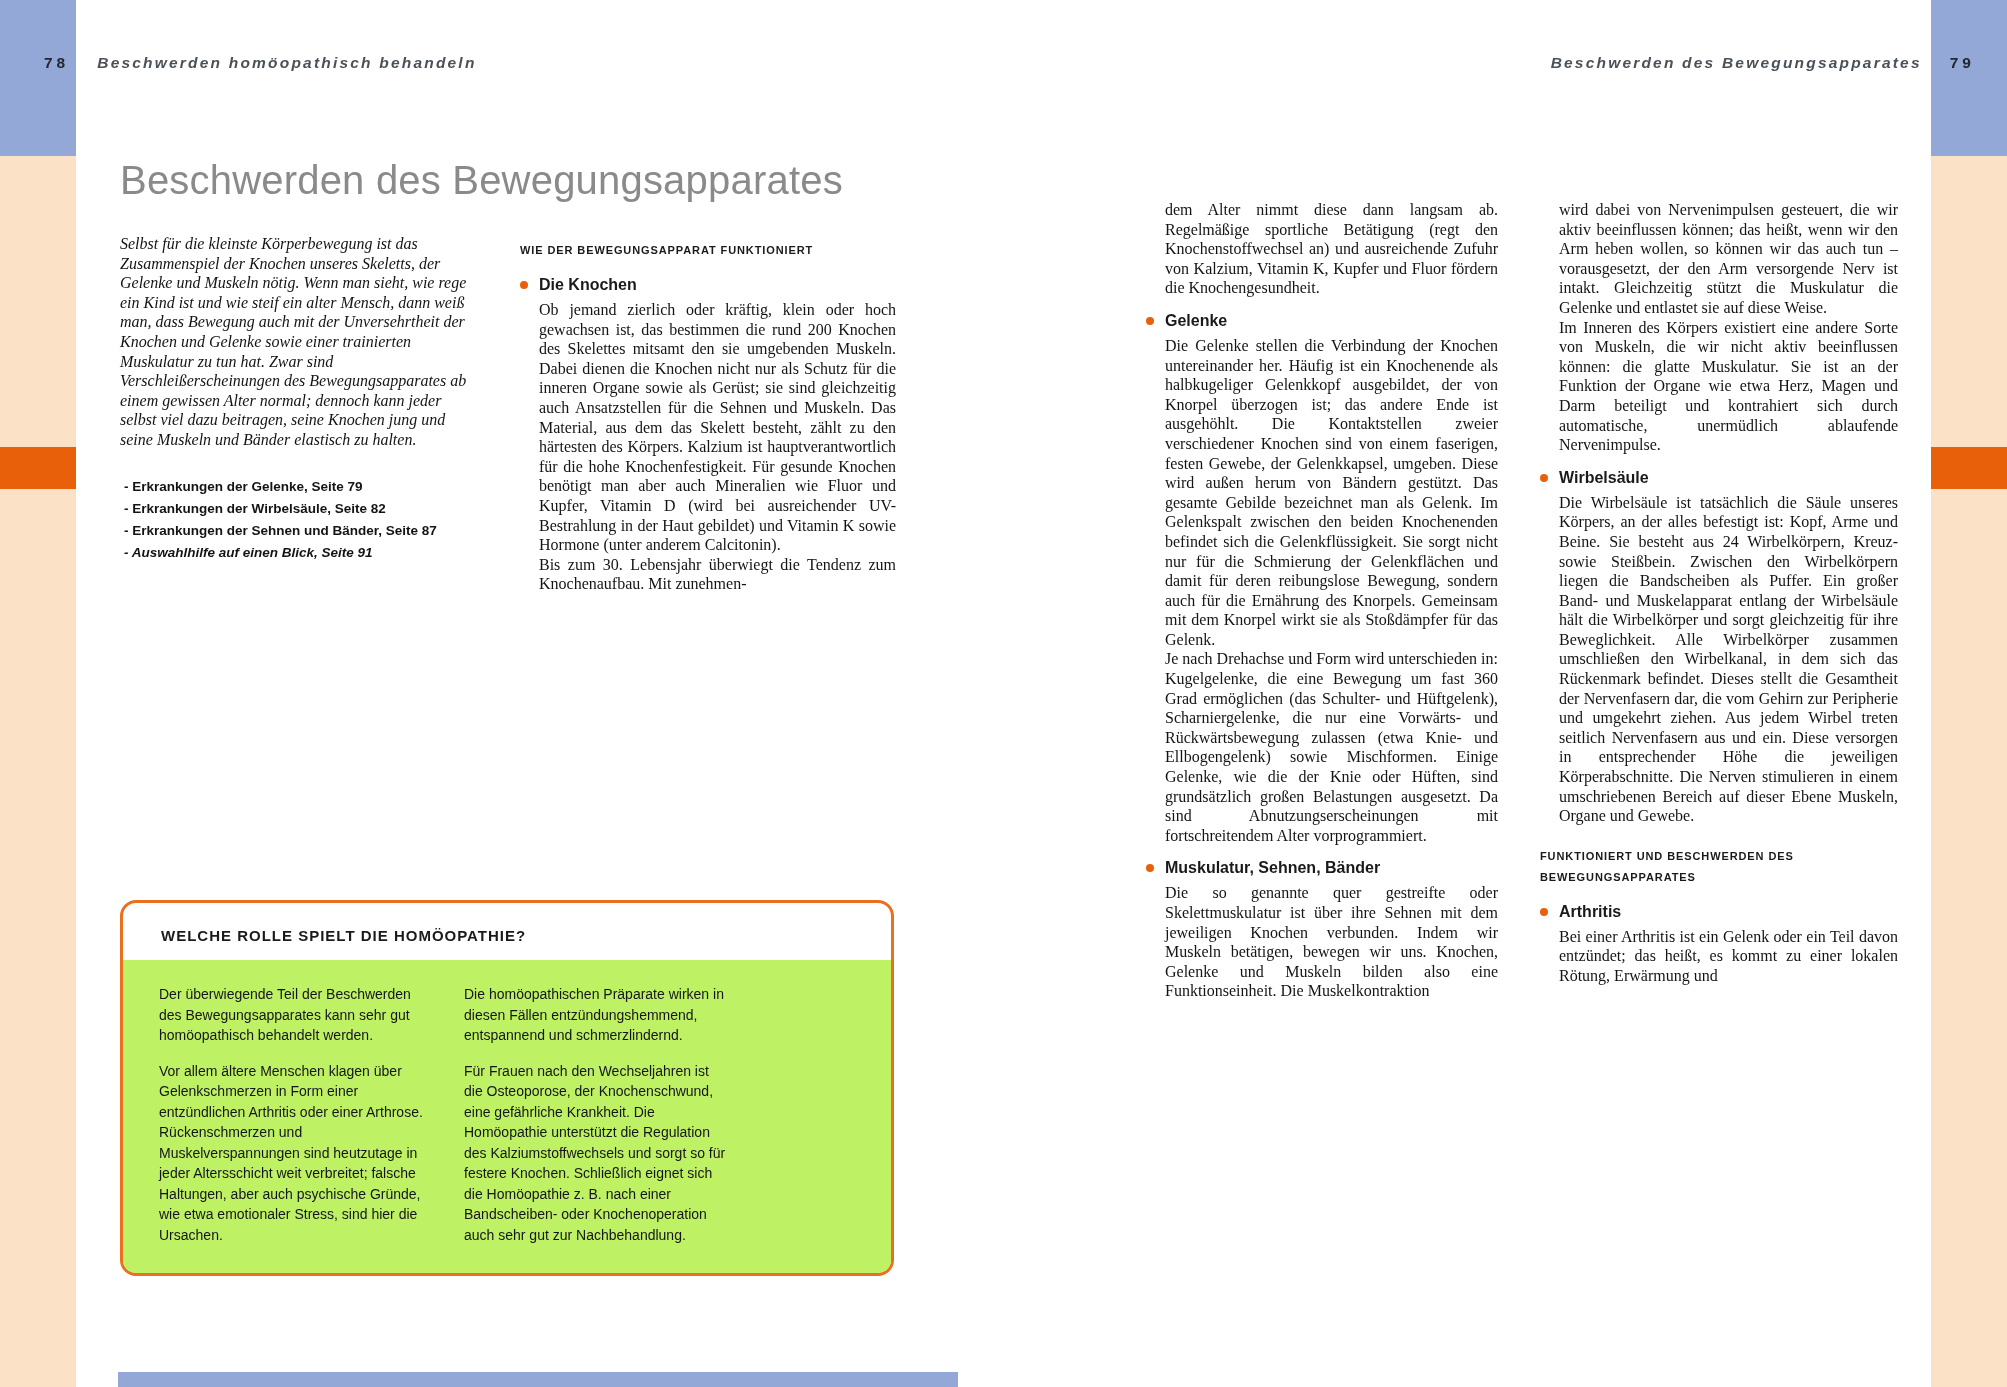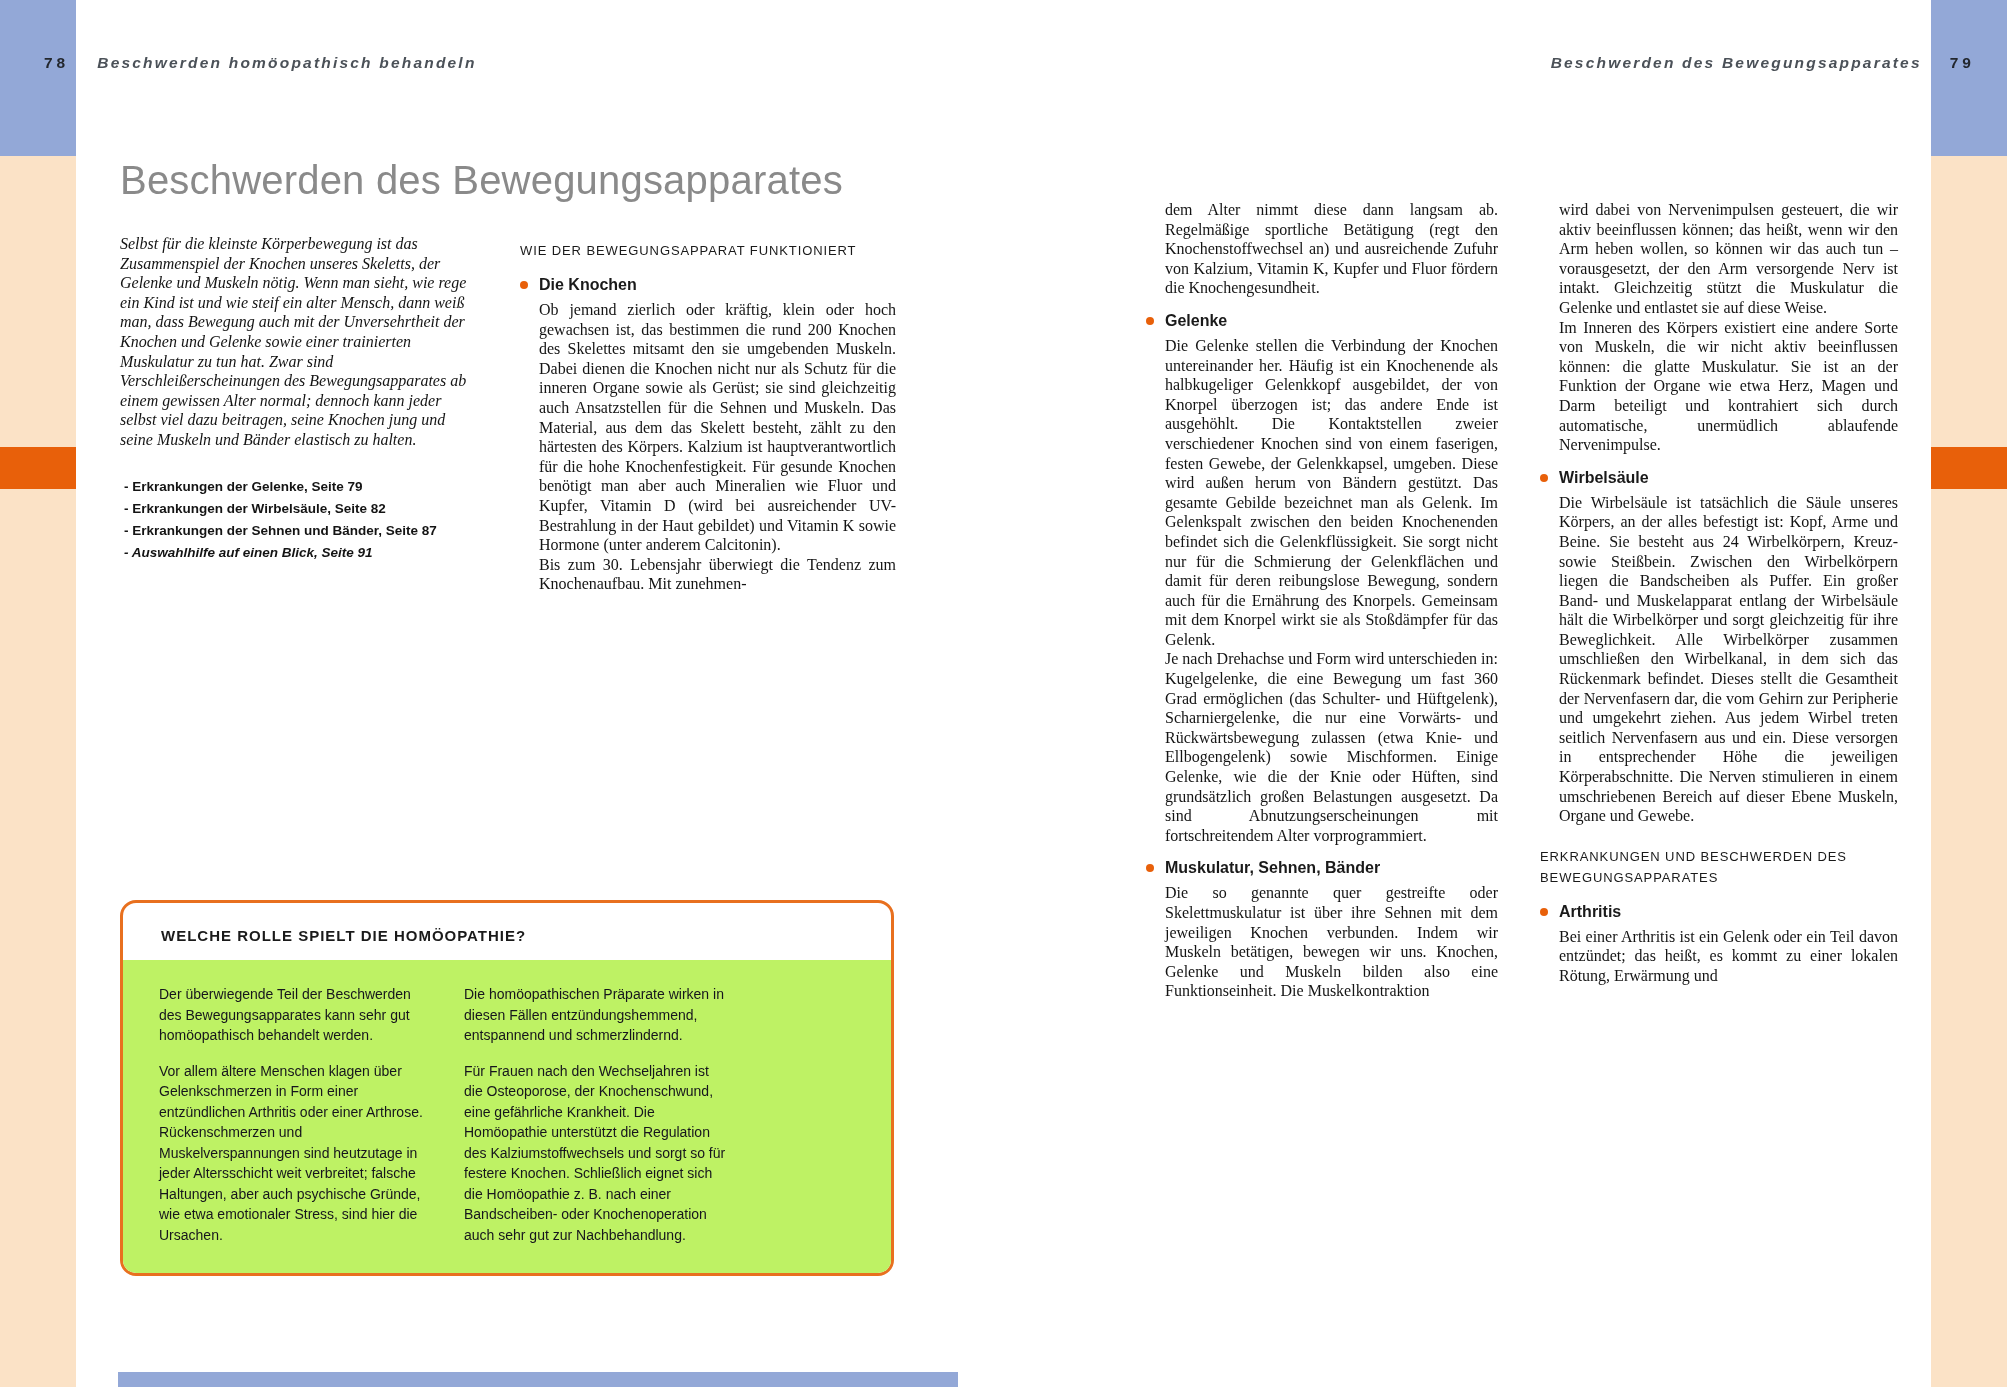--- a/index.html
+++ b/index.html
@@ -52,21 +52,21 @@
   }
   .toc { list-style:none; margin:26px 0 0 4px; padding:0;
     font-family:"Liberation Sans", sans-serif;
     font-weight:bold; font-size:13.5px; line-height:22px; color:#141414;
   }
   .toc li.italic { font-style:italic; }
 
   .section-heading {
     margin:0 0 14px 0;
     font-family:"Liberation Sans", sans-serif;
-    font-weight:normal; font-size:13px; line-height:21px;
+    font-weight:bold; font-size:11px; line-height:21px;
     letter-spacing:0.9px; color:#1a1a1a;
   }
   .section-heading.mt { margin-top:20px; }
 
   .indented { margin-left:19px; }
 
   .bullet-heading {
     position:relative; margin:13px 0 5px 0;
     font-family:"Liberation Sans", sans-serif;
     font-weight:bold; font-size:16px; line-height:20px; color:#1a1a1a;
@@ -181,21 +181,21 @@
 
   <div class="col colD">
     <div class="indented">
       <p class="body">wird dabei von Nervenimpulsen gesteuert, die wir aktiv beeinflussen können; das heißt, wenn wir den Arm heben wollen, so können wir das auch tun – vorausgesetzt, der den Arm versorgende Nerv ist intakt. Gleichzeitig stützt die Muskulatur die Gelenke und entlastet sie auf diese Weise.</p>
       <p class="body">Im Inneren des Körpers existiert eine andere Sorte von Muskeln, die wir nicht aktiv beeinflussen können: die glatte Muskulatur. Sie ist an der Funktion der Organe wie etwa Herz, Magen und Darm beteiligt und kontrahiert sich durch automatische, unermüdlich ablaufende Nervenimpulse.</p>
       <h3 class="bullet-heading">
         <span class="dot"></span><span>Wirbelsäule</span>
       </h3>
       <p class="body">Die Wirbelsäule ist tatsächlich die Säule unseres Körpers, an der alles befestigt ist: Kopf, Arme und Beine. Sie besteht aus 24 Wirbelkörpern, Kreuz- sowie Steißbein. Zwischen den Wirbelkörpern liegen die Bandscheiben als Puffer. Ein großer Band- und Muskelapparat entlang der Wirbelsäule hält die Wirbelkörper und sorgt gleichzeitig für ihre Beweglichkeit. Alle Wirbelkörper zusammen umschließen den Wirbelkanal, in dem sich das Rückenmark befindet. Dieses stellt die Gesamtheit der Nervenfasern dar, die vom Gehirn zur Peripherie und umgekehrt ziehen. Aus jedem Wirbel treten seitlich Nervenfasern aus und ein. Diese versorgen in entsprechender Höhe die jeweiligen Körperabschnitte. Die Nerven stimulieren in einem umschriebenen Bereich auf dieser Ebene Muskeln, Organe und Gewebe.</p>
     </div>
-    <h2 class="section-heading mt">ERKRANKUNGEN UND BESCHWERDEN DES BEWEGUNGSAPPARATES</h2>
+    <h2 class="section-heading mt">FUNKTIONIERT UND BESCHWERDEN DES BEWEGUNGSAPPARATES</h2>
     <div class="indented">
       <h3 class="bullet-heading">
         <span class="dot"></span><span>Arthritis</span>
       </h3>
       <p class="body">Bei einer Arthritis ist ein Gelenk oder ein Teil davon entzündet; das heißt, es kommt zu einer lokalen Rötung, Erwärmung und</p>
     </div>
   </div>
 </main>
 
 </body></html>

